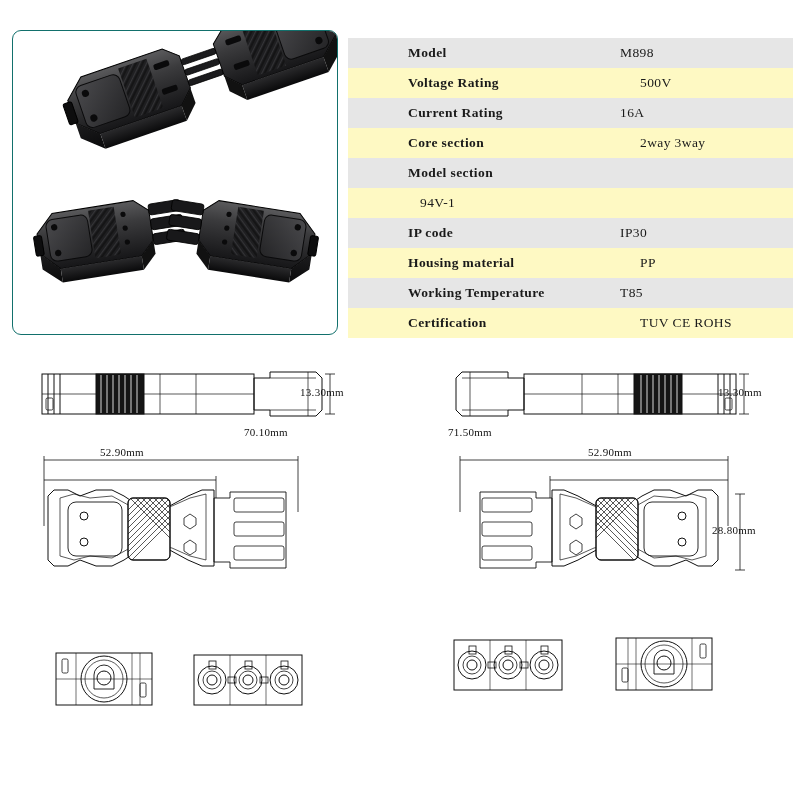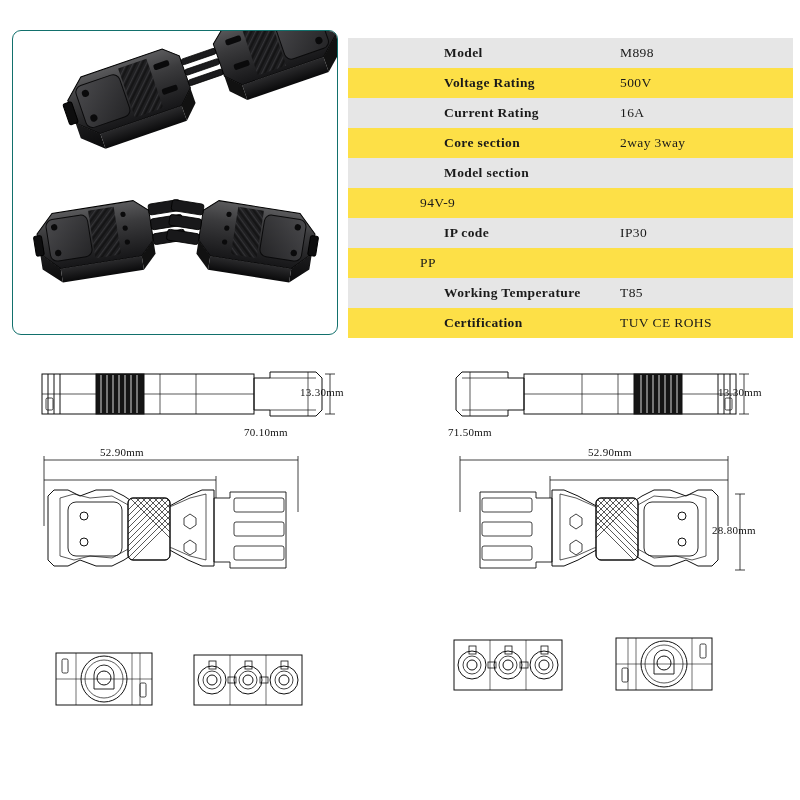--- a/index.html
+++ b/index.html
@@ -19,23 +19,23 @@
     box-sizing:border-box;overflow:hidden;
   }
   .photo-stage{position:absolute;inset:0;}
 
   
   .spec-table{position:absolute;left:348px;top:38px;width:445px;}
   .spec-row{
     height:30px;display:flex;align-items:center;box-sizing:border-box;
   }
   .spec-row.shaded{background:#e6e6e6;}
-  .spec-row.plain{background:#fde047;}
+  .spec-row.plain{background:#fef9c3;gap:20px;}
   .spec-key{
-    width:200px;padding-left:96px;box-sizing:border-box;
+    width:200px;padding-left:60px;box-sizing:border-box;
     font-size:13.5px;color:#1a1a1a;letter-spacing:.4px;font-weight:600;
     white-space:nowrap;
   }
   .spec-val{
     font-size:13.5px;color:#1a1a1a;letter-spacing:.4px;font-weight:400;
     padding-left:72px;white-space:nowrap;
   }
   .spec-val sup{font-size:9px;vertical-align:super;}
 
   
@@ -162,27 +162,28 @@
       <div class="spec-val">16A</div>
     </div>
     <div class="spec-row plain">
       <div class="spec-key">Core section</div>
       <div class="spec-val">2way  3way</div>
     </div>
     <div class="spec-row shaded">
       <div class="spec-key">Model section</div>
     </div>
     <div class="spec-row plain">
-      <div class="spec-val">94V-9</div>
+      <div class="spec-val">94V-1</div>
     </div>
     <div class="spec-row shaded">
       <div class="spec-key">IP code</div>
       <div class="spec-val">IP30</div>
     </div>
     <div class="spec-row plain">
+      <div class="spec-key">Housing material</div>
       <div class="spec-val">PP</div>
     </div>
     <div class="spec-row shaded">
       <div class="spec-key">Working Temperature</div>
       <div class="spec-val">T85</div>
     </div>
     <div class="spec-row plain">
       <div class="spec-key">Certification</div>
       <div class="spec-val">TUV CE ROHS</div>
     </div>

